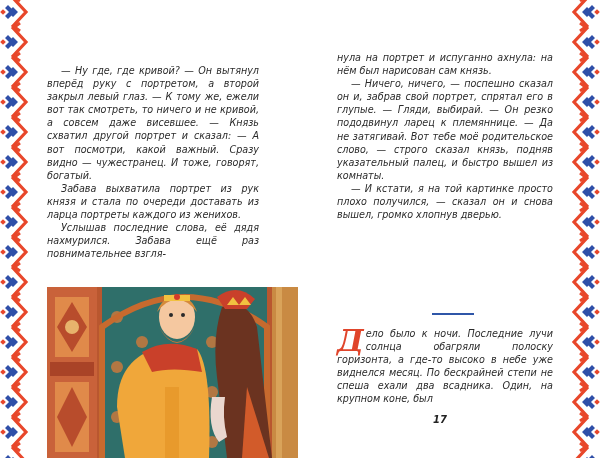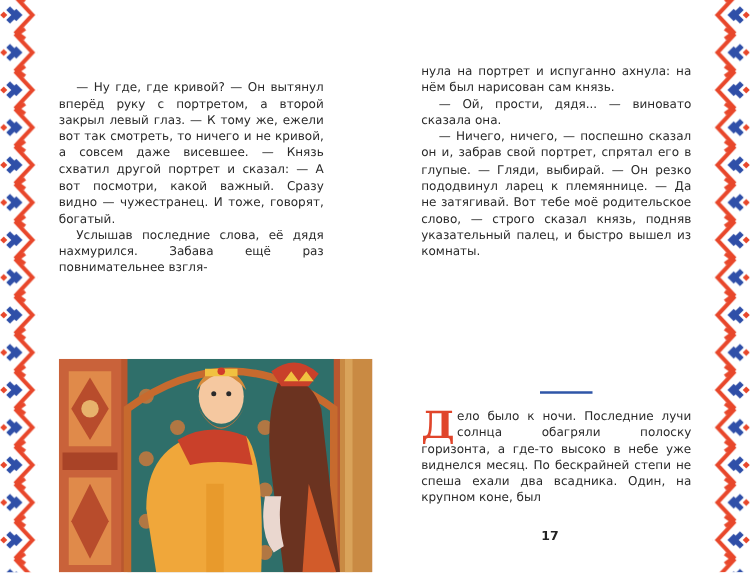--- a/index.html
+++ b/index.html
@@ -1,32 +1,32 @@
 <!DOCTYPE html>
 <html><head>
 <meta charset="utf-8">
 <style>
   html, body { margin:0; padding:0; }
   body { width:600px; height:458px; background:#ffffff; position:relative; overflow:hidden; font-family:"DejaVu Sans", sans-serif; }
   .border { position:absolute; top:0; width:30px; height:458px; }
   .border-left { left:0; }
   .border-right { right:0; }
-  .page { position:absolute; top:0; height:403px; }
+  .page { position:absolute; top:0; height:403px;font-style:italic; }
   .page-left { left:30px; width:270px; }
   .page-right { left:300px; width:270px; }
   .text { position:absolute; font-size:9.6px; line-height:13.1px; color:#2a2a2a; text-align:justify; }
   .page-left .text { left:17px; top:64px; width:212px; }
   .page-right .text { left:37px; top:51px; width:216px; }
   .text p { margin:0; text-indent:14px; }
   .text p.noindent { text-indent:0; }
   .illustration { position:absolute; left:17px; top:287px; width:251px; height:171px; overflow:hidden; }
   .separator { position:absolute; left:132px; top:313px; width:42px; height:2px; background:#2f56a8; }
   .section2 { position:absolute; left:37px; top:327px; width:216px; font-size:9.6px; line-height:13.1px; color:#2a2a2a; text-align:justify; }
   .dropcap { float:left; font-family:"DejaVu Serif", serif; color:#e0452b; font-size:30px; line-height:25px; margin:1px 2px 0 0; font-weight:bold; }
-  .pagenum { position:absolute; left:133px; top:424px; font-size:10px; font-weight:bold; color:#222; }
+  .pagenum { position:absolute; left:133px; top:414px; font-size:10px; font-weight:bold; color:#222; }
 </style>
 </head>
 <body>
 
 <svg width="0" height="0" style="position:absolute">
   <defs>
     <pattern id="ornL" x="0" y="-3" width="30" height="30" patternUnits="userSpaceOnUse">
       <polyline points="12,0 26,15 12,30" fill="none" stroke="#e8472b" stroke-width="3.2"></polyline>
       <polyline points="9,-4 20,4" fill="none" stroke="#e8472b" stroke-width="3"></polyline>
       <polyline points="9,34 20,26" fill="none" stroke="#e8472b" stroke-width="3"></polyline>
@@ -52,20 +52,21 @@
 </div>
 <div class="border border-right">
   <svg width="30" height="458">
       <rect width="30" height="458" fill="url(#ornR)"></rect>
     </svg>
 </div>
 
 <div class="page page-left">
   <div class="text">
     <p>— Ну где, где кривой? — Он вытянул вперёд руку с портретом, а второй закрыл левый глаз. — К тому же, ежели вот так смотреть, то ничего и не кривой, а совсем даже висевшее. — Князь схватил другой портрет и сказал: — А вот посмотри, какой важный. Сразу видно — чужестранец. И тоже, говорят, богатый.</p>
+    <p>Забава выхватила портрет из рук князя и стала по очереди доставать из ларца портреты каждого из женихов.</p>
     <p>Услышав последние слова, её дядя нахмурился. Забава ещё раз повнимательнее взгля-</p>
   </div>
 
   <div class="illustration">
     <svg width="251" height="171" viewBox="0 0 251 171">
       <rect width="251" height="171" fill="#b9572f"></rect>
 
       <rect x="55" y="0" width="165" height="171" fill="#2f6f6a"></rect>
       <g fill="#d27a3a" opacity="0.8">
         <circle cx="70" cy="30" r="6"></circle>
@@ -111,22 +112,22 @@
       <polygon points="180,18 186,10 192,18 198,10 204,18" fill="#f1c140"></polygon>
       <path d="M165,110 Q160,140 172,155 L180,150 Q175,130 178,110 Z" fill="#ead7cf"></path>
       <path d="M200,100 L222,171 L195,171 Z" fill="#d25b2a"></path>
     </svg>
   </div>
 </div>
 
 <div class="page page-right">
   <div class="text">
     <p class="noindent">нула на портрет и испуганно ахнула: на нём был нарисован сам князь.</p>
-    <p>— Ой, прости, дядя... — виновато сказала она.</p>
     <p>— Ничего, ничего, — поспешно сказал он и, забрав свой портрет, спрятал его в глупые. — Гляди, выбирай. — Он резко пододвинул ларец к племяннице. — Да не затягивай. Вот тебе моё родительское слово, — строго сказал князь, подняв указательный палец, и быстро вышел из комнаты.</p>
+    <p>— И кстати, я на той картинке просто плохо получился, — сказал он и снова вышел, громко хлопнув дверью.</p>
   </div>
 
   <div class="separator"></div>
 
   <div class="section2">
     <span class="dropcap">Д</span><span>ело было к ночи. Последние лучи солнца обагряли полоску горизонта, а где-то высоко в небе уже виднелся месяц. По бескрайней степи не спеша ехали два всадника. Один, на крупном коне, был</span>
   </div>
 
   <div class="pagenum">17</div>
 </div>

